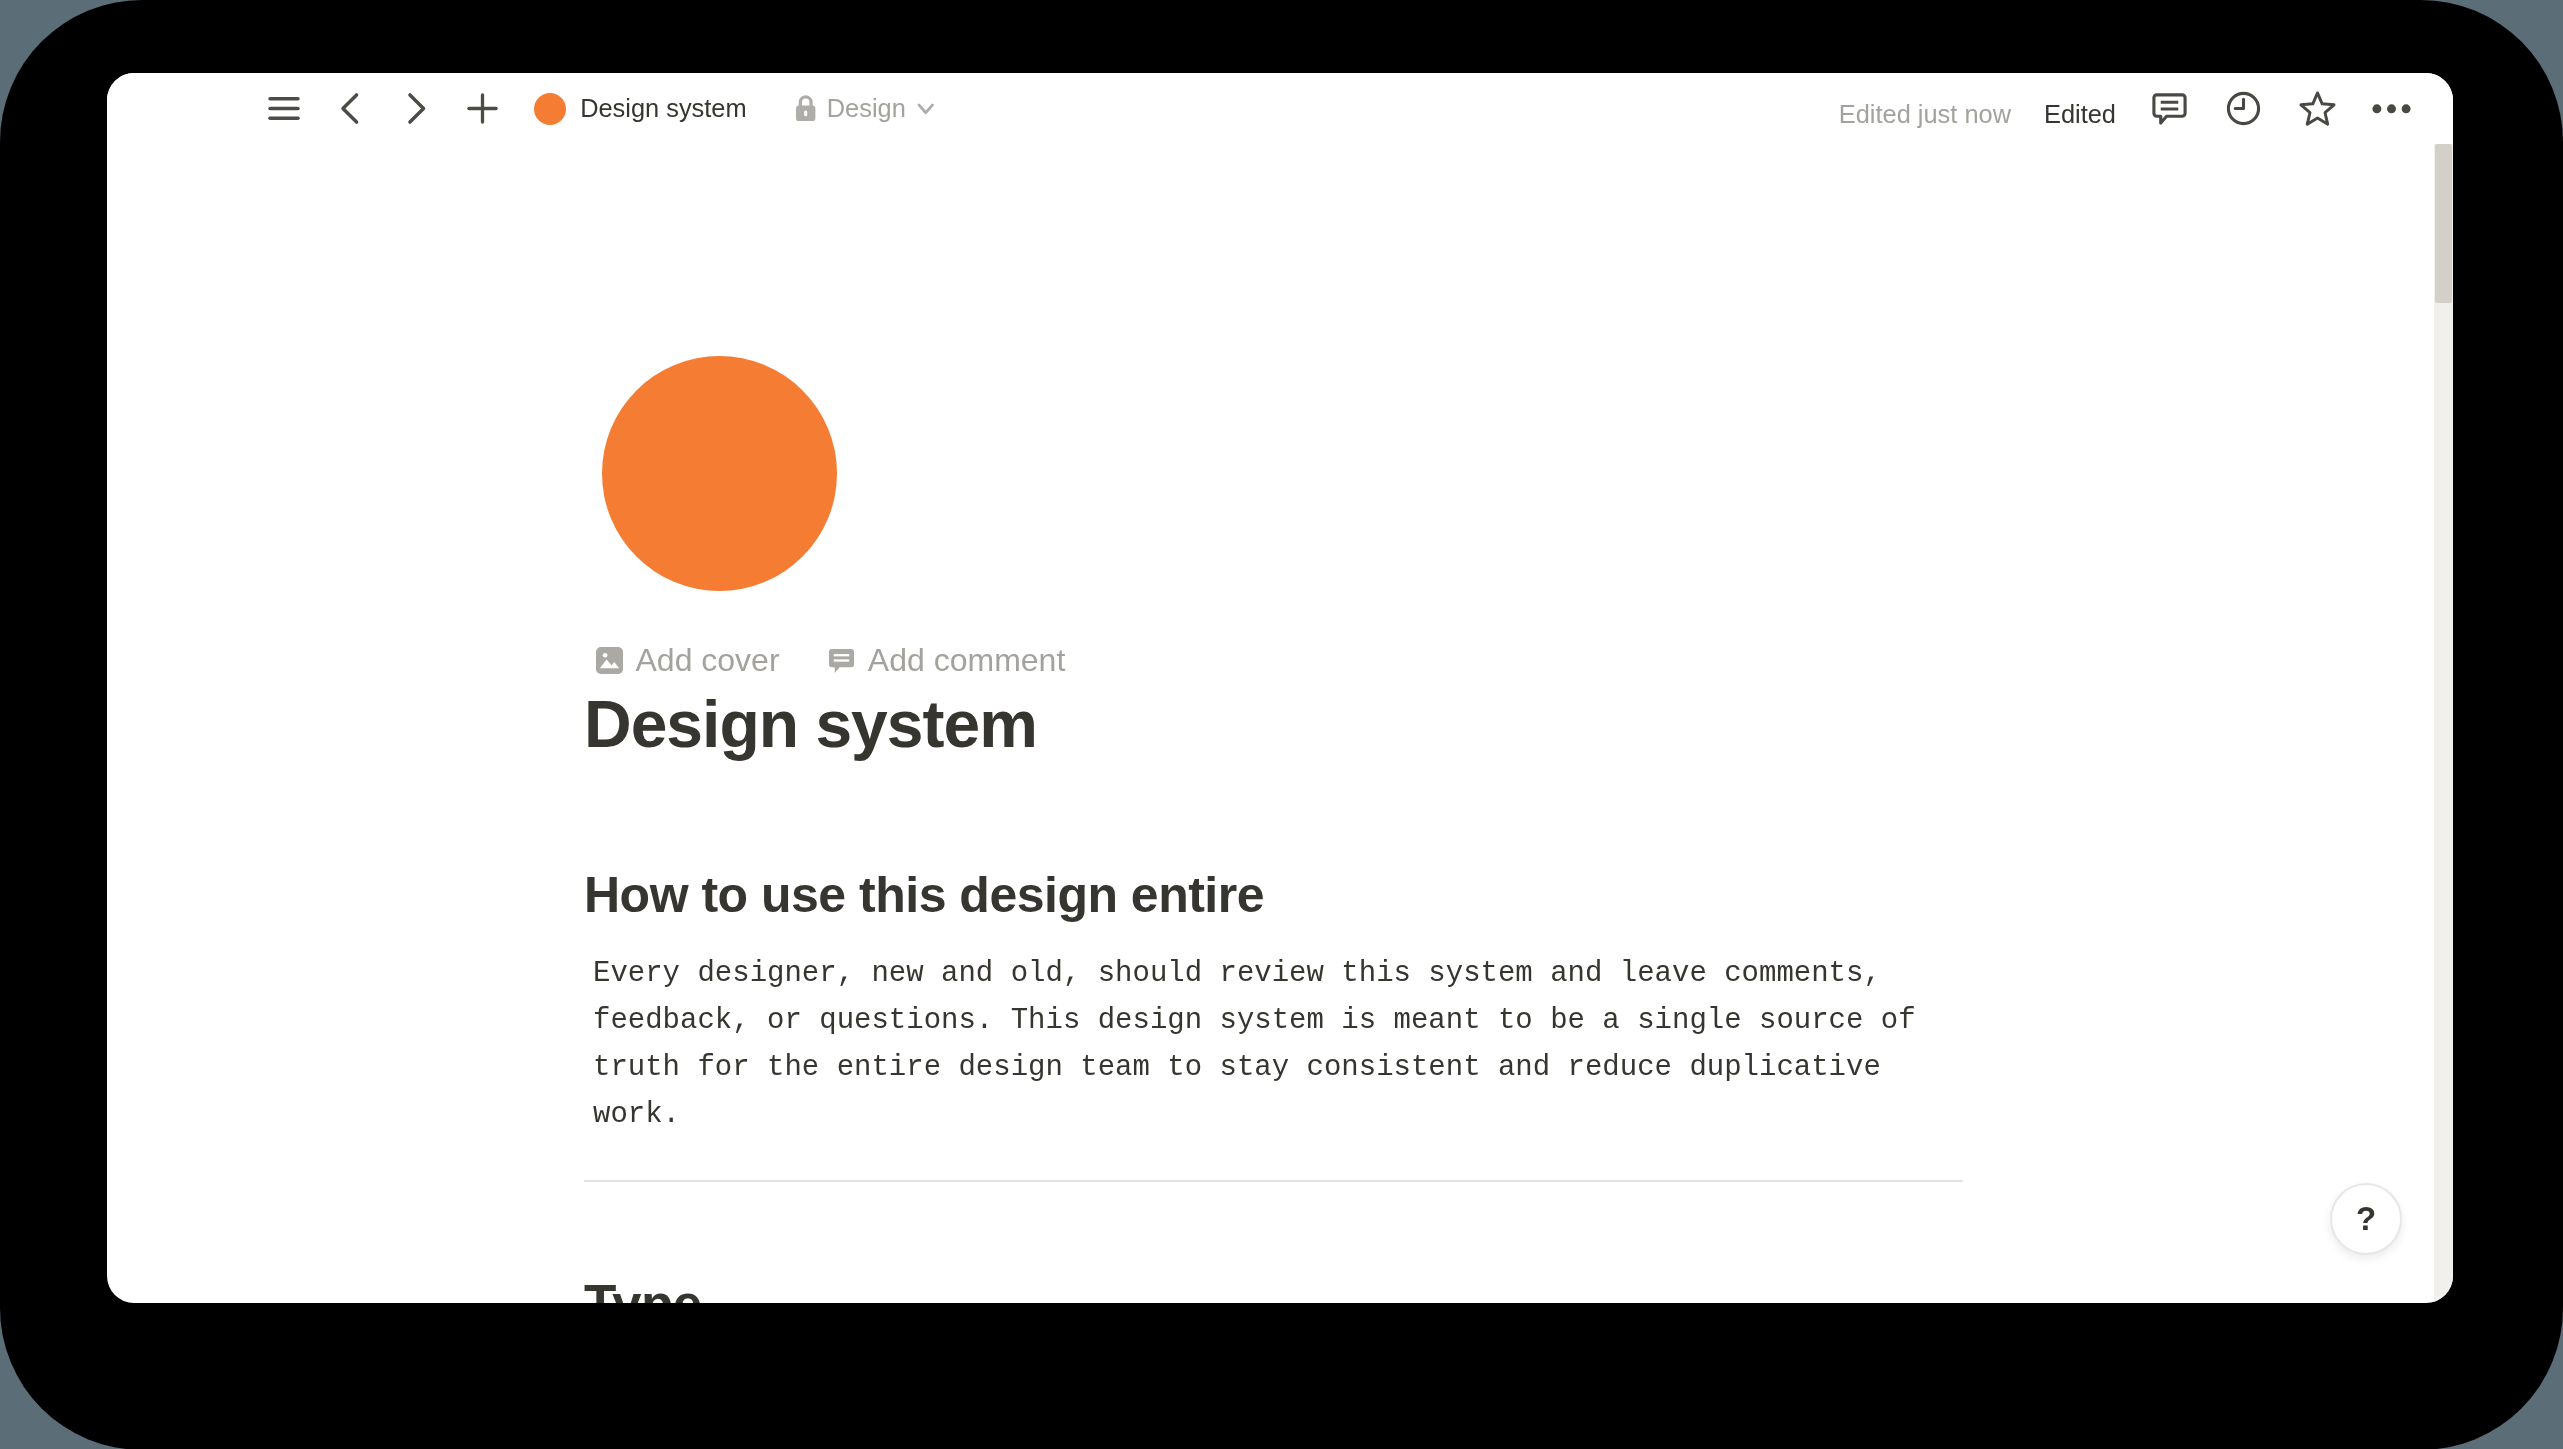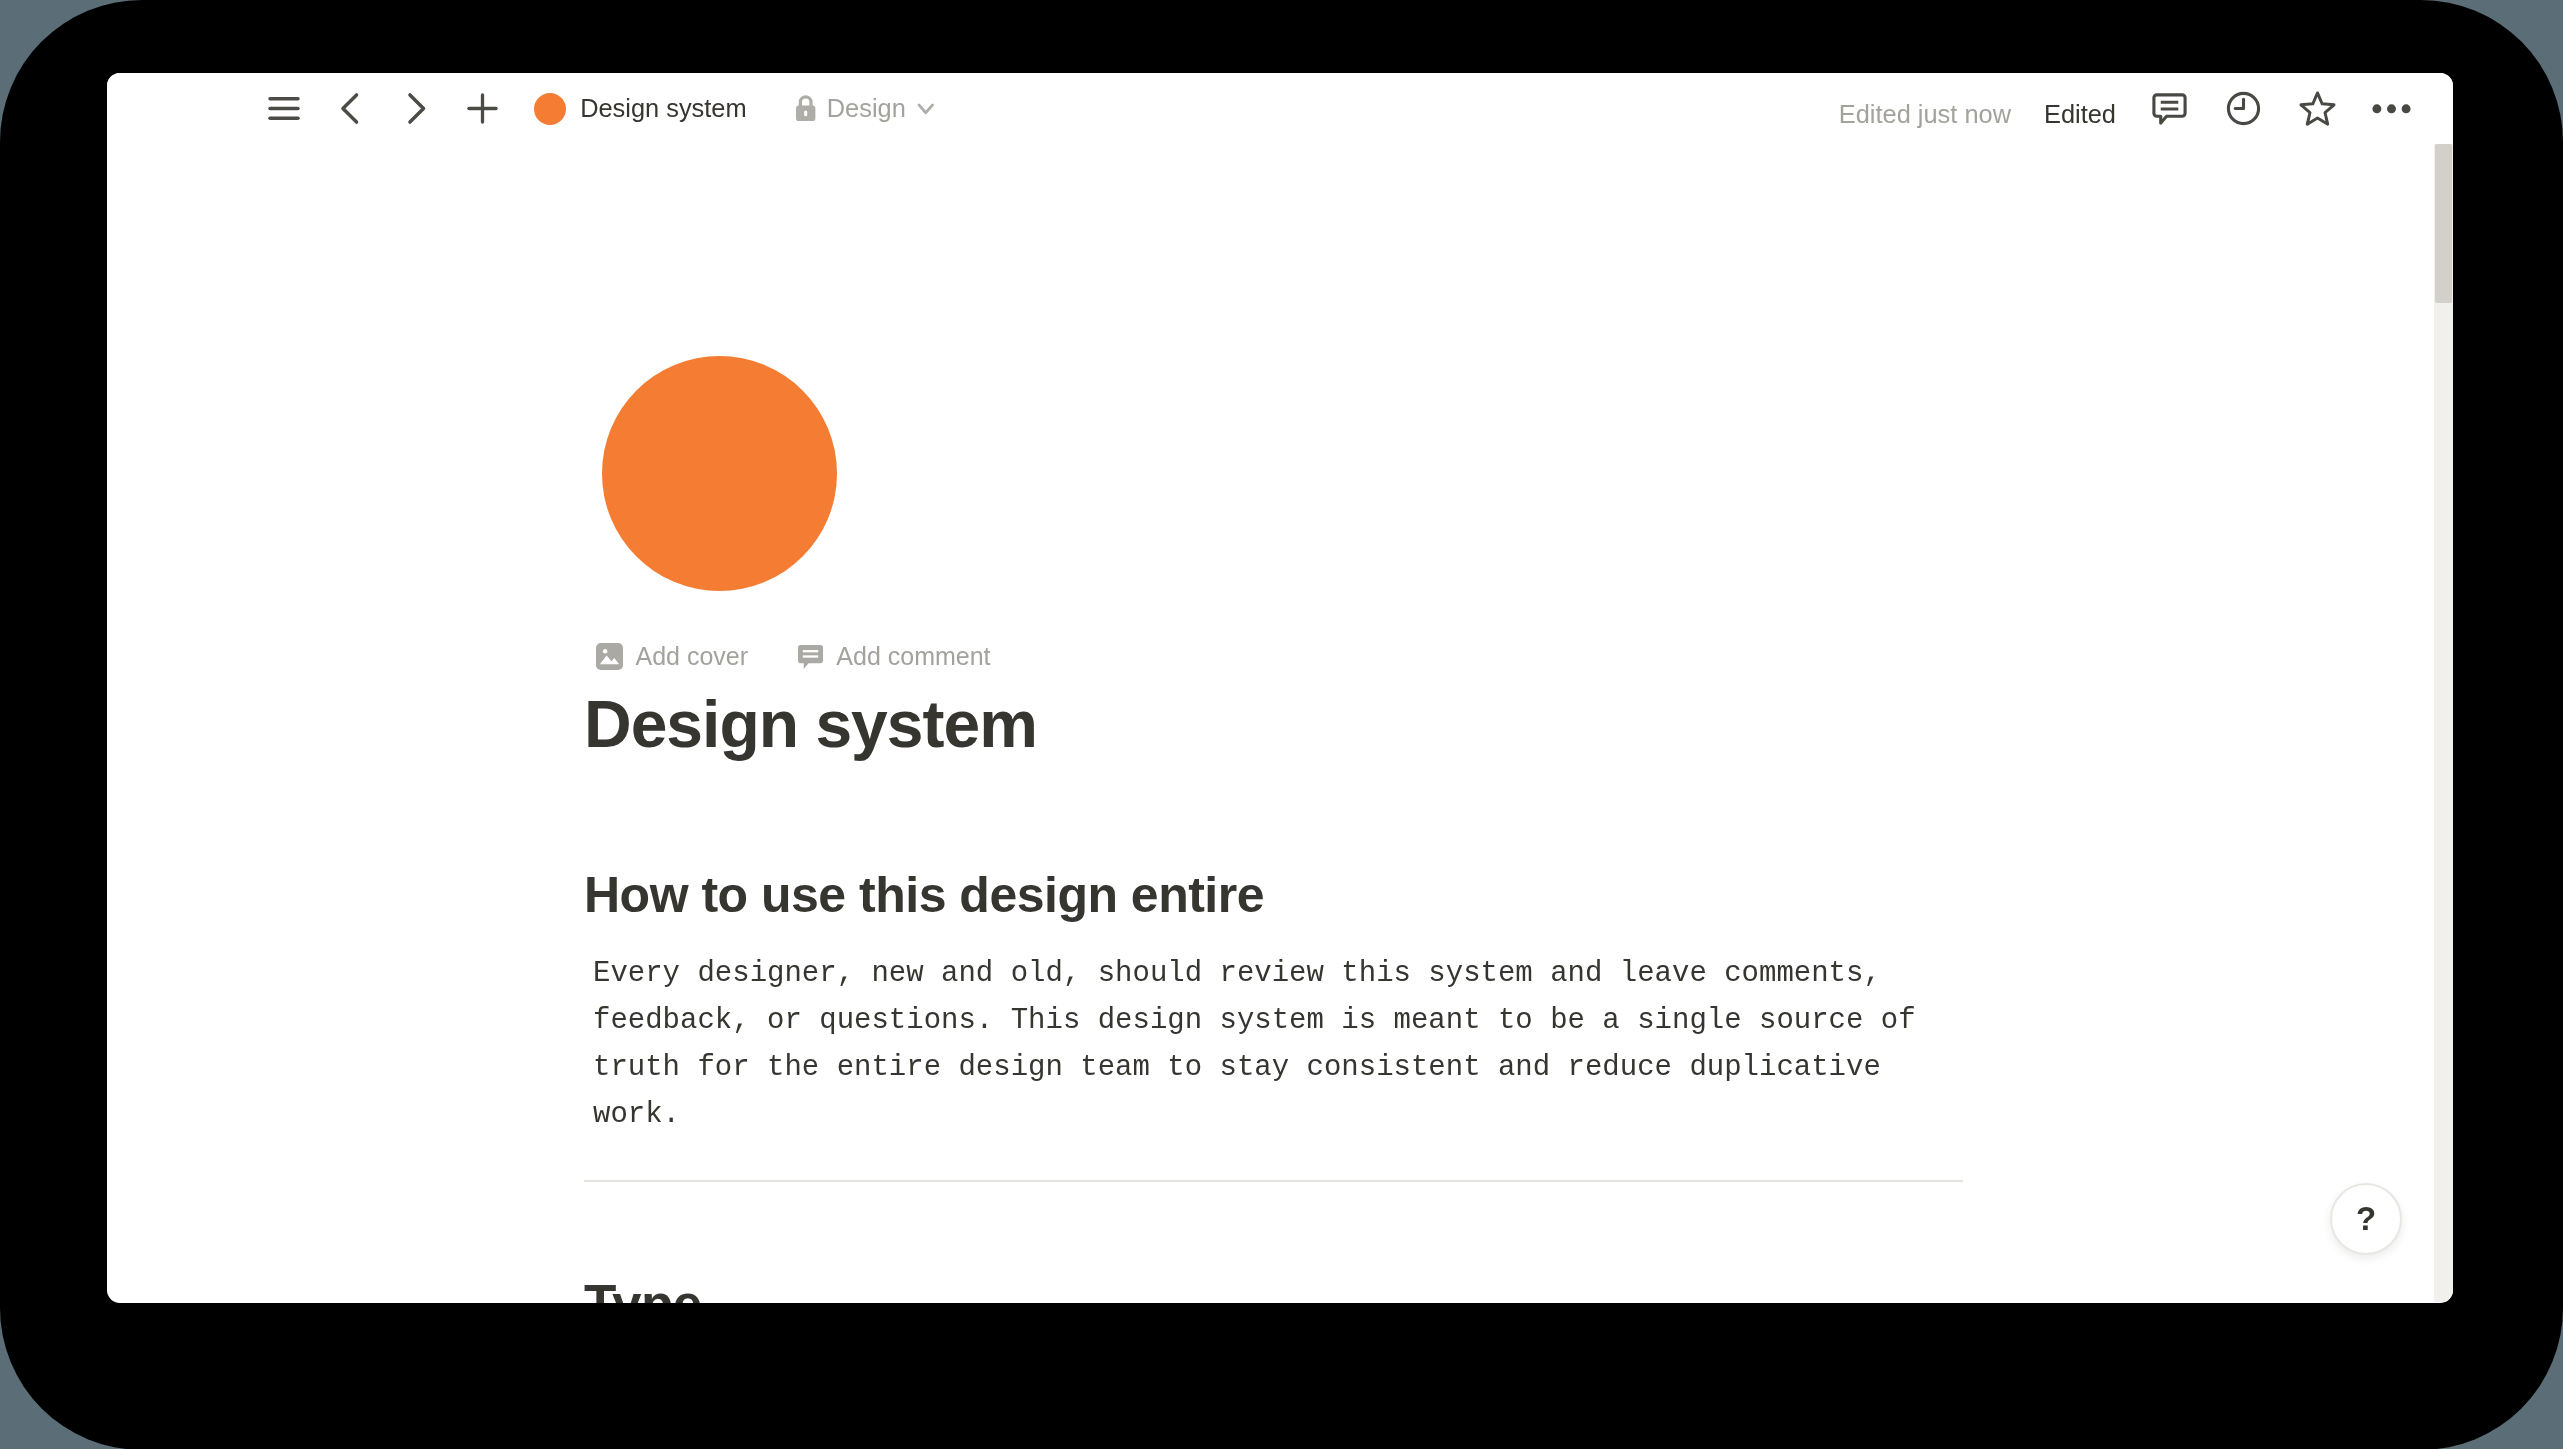--- a/index.html
+++ b/index.html
@@ -1,20 +1,20 @@
 <!DOCTYPE html>
 <html><head>
 <meta charset="utf-8">
 <style>
   html,body{margin:0;padding:0;background:#5b6d76;}
   .canvas{position:relative;width:2563px;height:1450px;overflow:hidden;
           font-family:"Liberation Sans","DejaVu Sans",sans-serif;background:#5b6d76;}
   .shadow-frame{position:absolute;inset:0;background:#000;border-radius:142px;}
   .window{position:absolute;left:107px;top:73px;width:2346px;height:1230px;
-          background:#fff;border-radius:13px;overflow:hidden;}
+          background:#fff;border-radius:27px;overflow:hidden;}
 
   
   .toolbar{position:absolute;left:0;top:0;width:100%;height:71px;display:flex;
            align-items:center;justify-content:space-between;padding:0 41px 0 156px;
            box-sizing:border-box;background:#fff;}
   .tb-left{display:flex;align-items:center;gap:25.4px;}
   .tb-right{display:flex;align-items:flex-end;gap:33px;}
   .tb-btn{display:flex;align-items:center;justify-content:center;width:41px;height:41px;
           border-radius:5.9px;cursor:pointer;flex:0 0 auto;}
   .breadcrumb{display:flex;align-items:center;gap:13.7px;margin-left:5.9px;cursor:pointer;}
@@ -24,21 +24,21 @@
   .privacy-label{font-size:25.4px;color:#a3a29c;}
   .edited{font-size:25.4px;color:#a3a29c;white-space:nowrap;}
   .share{font-size:25.4px;color:#37352f;cursor:pointer;}
 
   
   .scrollbar{position:absolute;right:0;top:71px;width:19.5px;height:1158px;background:#f1f0ed;}
   .scroll-thumb{position:absolute;left:1px;top:0;width:17.6px;height:159px;background:#d2d0c9;border-radius:2px;}
   .page-icon{position:absolute;left:495px;top:283px;width:235px;height:235px;
              border-radius:50%;background:#f47d33;cursor:pointer;}
   .meta-row{position:absolute;left:481px;top:563px;display:flex;align-items:center;gap:33px;}
-  .meta-btn{display:flex;align-items:center;gap:12.7px;color:#a3a29c;font-size:25px;
+  .meta-btn{display:flex;align-items:center;gap:12.7px;color:#a3a29c;font-size:32px;
             padding:5.9px 7.8px;border-radius:5.9px;cursor:pointer;white-space:nowrap;}
   .page-title{position:absolute;left:477px;top:613px;font-size:66px;font-weight:700;
               color:#37352f;letter-spacing:-1px;}
   .h2{position:absolute;left:477px;top:793px;font-size:50px;font-weight:700;
       color:#37352f;letter-spacing:-0.5px;}
   .paragraph{position:absolute;left:486px;top:877px;width:1358px;font-size:29px;
              line-height:47px;color:#37352f;font-family:Liberation Mono, monospace;}
   .divider{position:absolute;left:477px;top:1107px;width:1379px;height:2px;background:#e4e3e0;}
   .h2-next{position:absolute;left:477px;top:1200px;font-size:53px;font-weight:700;
            color:#37352f;letter-spacing:-0.5px;}

